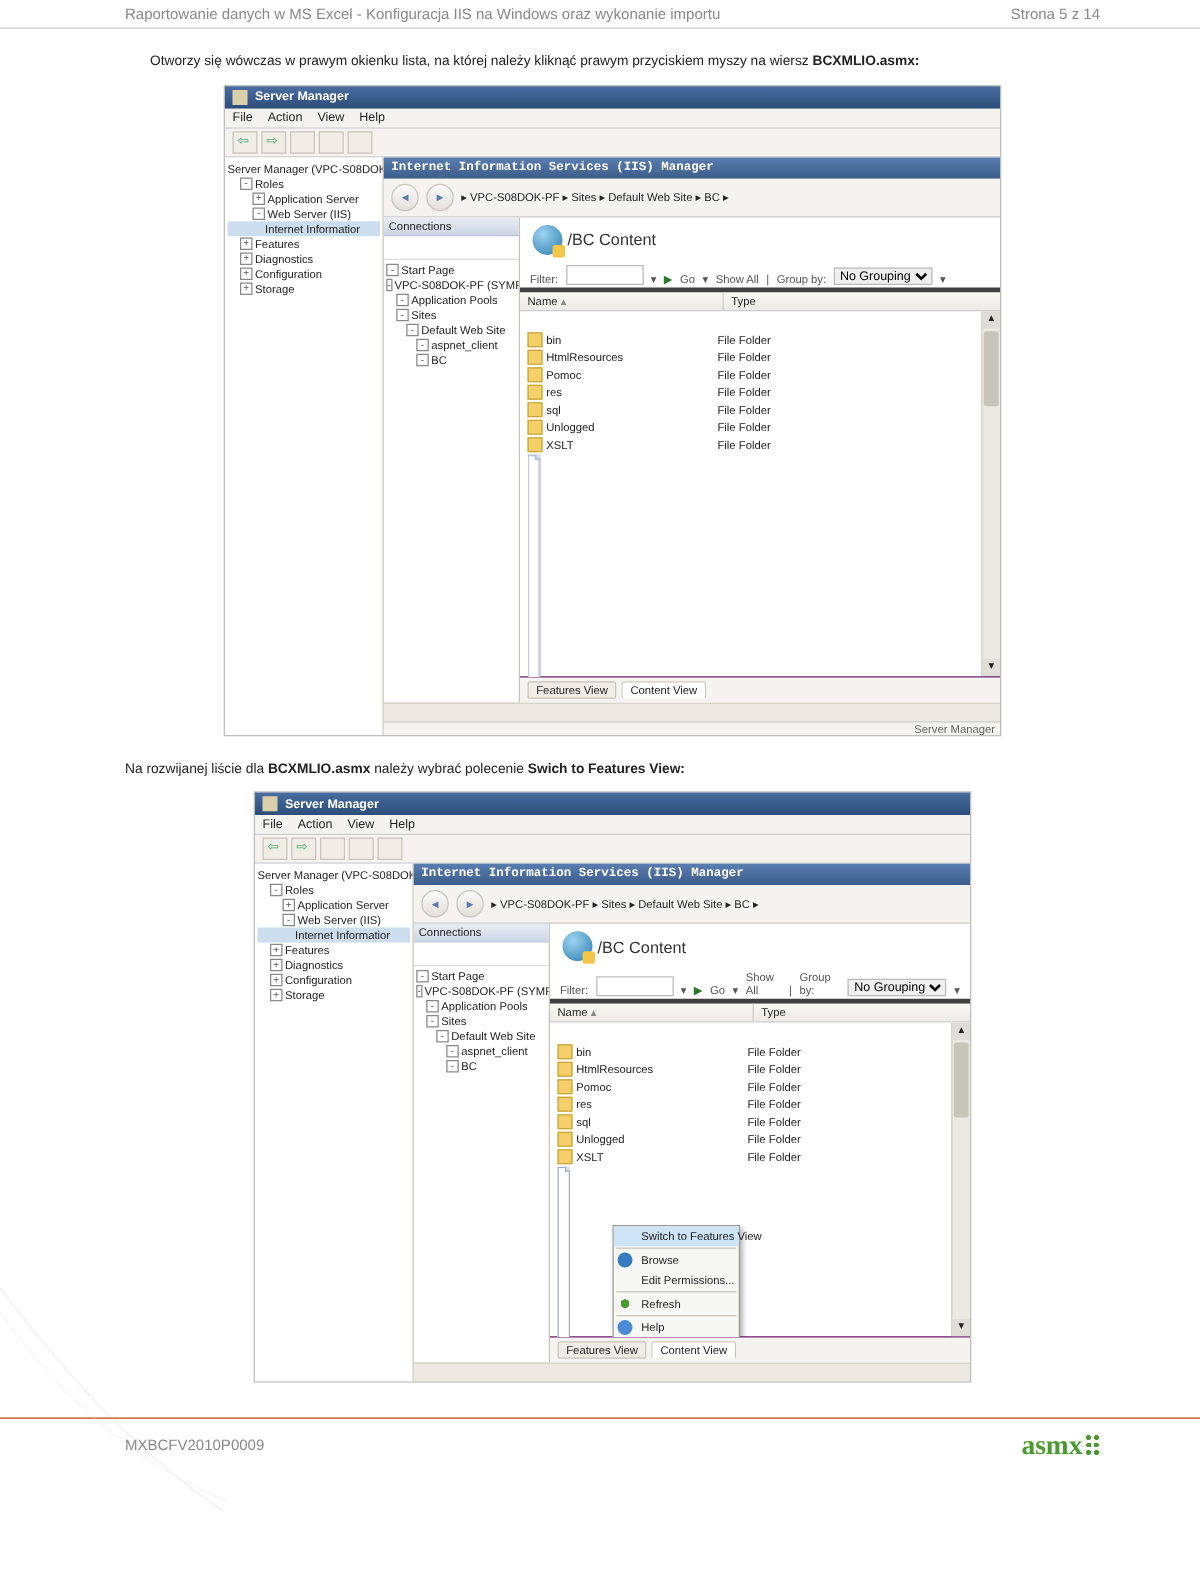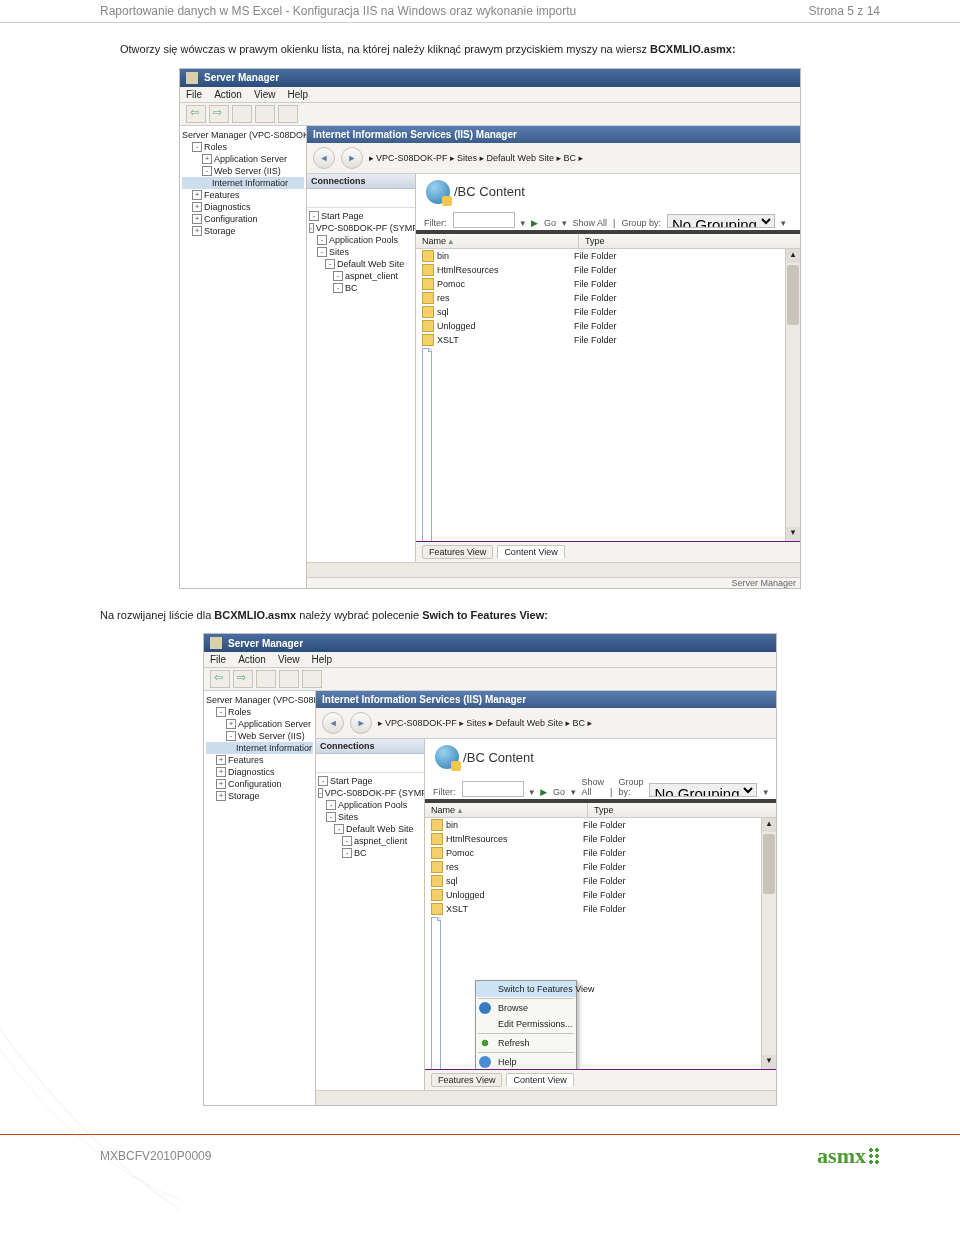--- a/index.html
+++ b/index.html
@@ -122,20 +122,21 @@
     flex: 1;
     display: flex;
     flex-direction: column;
   }
   .iis-title {
     background: linear-gradient(#5a7db0, #3c5d8a);
     color: #fff;
     font-weight: bold;
     font-size: 10px;
     padding: 3px 6px;
+    font-family: Liberation Mono, monospace;
   }
   .iis-nav {
     background: #f5f3ef;
     border-bottom: 1px solid #ccc;
     padding: 4px 6px;
     display: flex;
     align-items: center;
     gap: 6px;
     font-size: 9px;
   }
@@ -156,21 +157,21 @@
   .conn-col {
     width: 108px;
     border-right: 1px solid #c8c4ba;
     background: #fff;
     display: flex;
     flex-direction: column;
   }
   .conn-title {
     background: linear-gradient(#e8ecf3, #cdd6e4);
     padding: 2px 4px;
-    font-weight: bold;
+    font-weight: normal;
     font-size: 9px;
     border-bottom: 1px solid #b8c2d4;
   }
   .conn-tools {
     padding: 2px 4px;
     border-bottom: 1px solid #ddd;
     display: flex;
     gap: 3px;
   }
   .conn-tree {
@@ -224,21 +225,21 @@
     color: #555;
     border-bottom: 4px solid #404040;
   }
   .filter-row input {
     font-size: 9px;
     height: 12px;
     width: 56px;
     border: 1px solid #bbb;
   }
   .filter-row select {
-    font-size: 15px;
+    font-size: 10px;
     height: 14px;
     border: 1px solid #bbb;
   }
   .list-head {
     display: flex;
     background: linear-gradient(#f8f8f5, #eceae4);
     border-bottom: 1px solid #ccc;
     font-size: 9px;
   }
   .list-head .col-name {
@@ -247,20 +248,21 @@
     border-right: 1px solid #ccc;
   }
   .list-head .col-type {
     flex: 1;
     padding: 2px 6px;
   }
   .file-list {
     flex: 1;
     overflow: auto;
     font-size: 9px;
+    margin-top: 16px;
   }
   .file-row {
     display: flex;
     padding: 0px 0;
     align-items: center;
   }
   .file-row .fn {
     width: 144px;
     padding: 1px 4px 1px 6px;
     display: flex;

